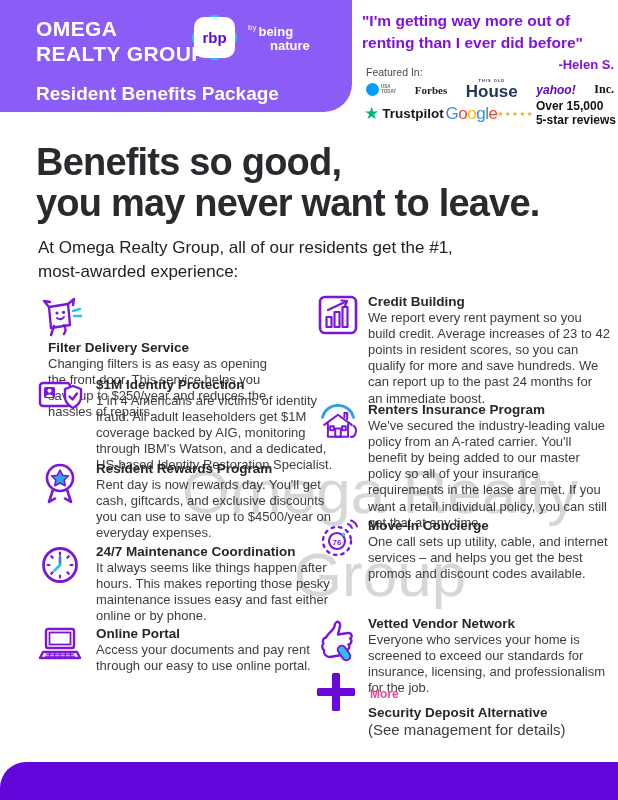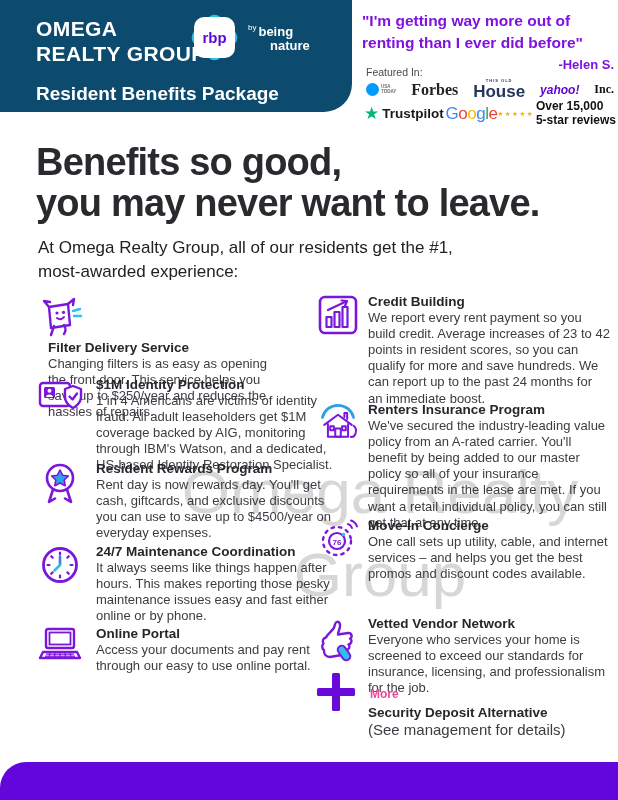--- a/index.html
+++ b/index.html
@@ -2,21 +2,21 @@
 <html><head>
 <meta charset="utf-8">
 <style>
   html,body{margin:0;padding:0;background:#e8e8e8;}
   .page{position:relative;width:618px;height:800px;background:#ffffff;overflow:hidden;
         font-family:"Liberation Sans",sans-serif;color:#2b282e;}
   
   .watermark{position:absolute;left:140px;top:450px;width:480px;text-align:center;
              font-size:62px;color:#d7d7d7;line-height:1.34;font-weight:400;z-index:0;}
   
-  .hdr{position:absolute;left:0;top:0;width:352px;height:112px;background:#0c4a6e;
+  .hdr{position:absolute;left:0;top:0;width:352px;height:112px;background:#8b5cf6;
        border-bottom-right-radius:28px;z-index:2;}
   .brand{position:absolute;left:36px;top:17px;color:#fff;font-weight:700;font-size:21px;
          line-height:1.18;letter-spacing:.4px;}
   .pkg{position:absolute;left:36px;top:83px;color:#fff;font-weight:700;font-size:19px;}
   .rbp-logo{position:absolute;left:190px;top:13px;width:50px;height:50px;}
   .rbp-diamond{position:absolute;left:6px;top:6px;width:37px;height:37px;background:#29c3e8;
                border-radius:8px;transform:rotate(45deg);}
   .rbp-square{position:absolute;left:4px;top:4px;width:41px;height:41px;background:#fff;
               border-radius:10px;display:flex;align-items:center;justify-content:center;}
   .rbp-square span{color:#5c08d6;font-weight:800;font-size:15px;}
@@ -27,21 +27,21 @@
   .quote{position:absolute;left:362px;top:10px;width:252px;color:#7f12de;font-weight:700;
          font-size:15.5px;line-height:1.4;z-index:2;}
   .quote .attr{text-align:right;font-size:13px;margin-top:3px;}
   
   .feat-label{position:absolute;left:366px;top:66px;font-size:10.5px;color:#4a4a4a;z-index:2;}
   .logo-row{position:absolute;left:366px;top:79px;width:248px;display:flex;align-items:center;
             justify-content:space-between;z-index:2;}
   .usat{display:flex;align-items:center;gap:2px;}
   .usat-circle{width:13px;height:13px;border-radius:50%;background:#009bff;}
   .usat-txt{font-size:4.5px;font-weight:700;color:#6b6b6b;line-height:1.1;}
-  .forbes{font-family:"Liberation Serif",serif;font-weight:700;font-size:16px;color:#222;}
+  .forbes{font-family:"Liberation Serif",serif;font-weight:700;font-size:11px;color:#222;}
   .toh{text-align:center;color:#25365c;line-height:1;}
   .toh-top{font-size:4px;letter-spacing:1px;font-weight:700;}
   .toh-main{font-size:17px;font-weight:700;}
   .yahoo{font-size:12px;font-weight:800;font-style:italic;color:#5f01d1;}
   .inc{font-family:"Liberation Serif",serif;font-weight:700;font-size:12px;color:#111;}
   .review-row{position:absolute;left:364px;top:99px;width:252px;display:flex;align-items:center;
               justify-content:space-between;z-index:2;}
   .tp{display:flex;align-items:center;gap:3px;}
   .tp-star{color:#00b67a;font-size:17px;line-height:1;}
   .tp-name{font-size:13.5px;font-weight:600;color:#191919;}

